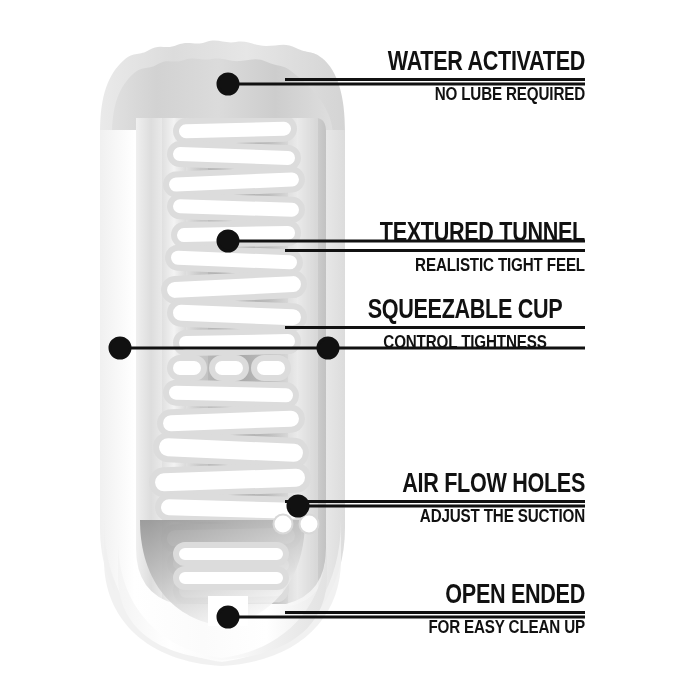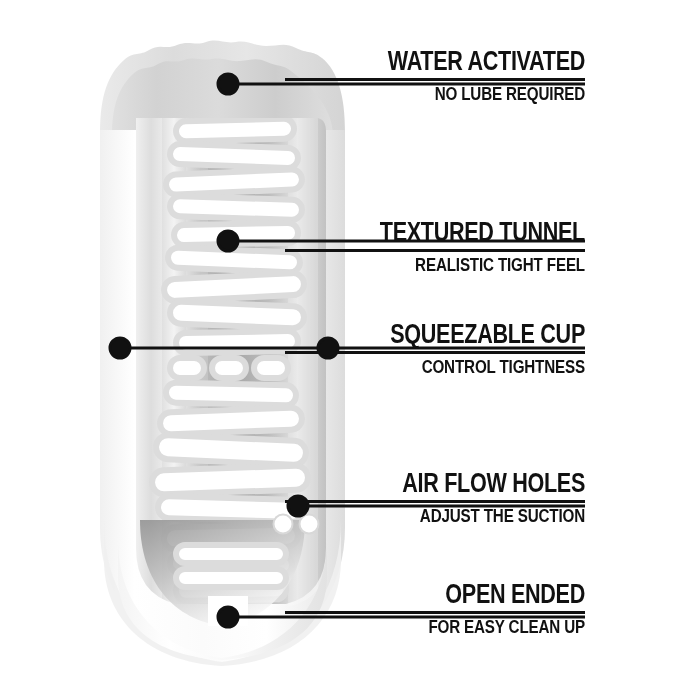--- a/index.html
+++ b/index.html
@@ -244,21 +244,21 @@
     <div class="rule"></div>
     <div class="sub">NO LUBE REQUIRED</div>
   </div>
 
   <div class="callout" style="top:219px;">
     <div class="headline">TEXTURED TUNNEL</div>
     <div class="rule"></div>
     <div class="sub">REALISTIC TIGHT FEEL</div>
   </div>
 
-  <div class="callout" style="top:321px;">
+  <div class="callout" style="top:296px;text-align:center;">
     <div class="headline">SQUEEZABLE CUP</div>
     <div class="rule"></div>
     <div class="sub">CONTROL TIGHTNESS</div>
   </div>
 
   <div class="callout" style="top:470px;">
     <div class="headline">AIR FLOW HOLES</div>
     <div class="rule"></div>
     <div class="sub">ADJUST THE SUCTION</div>
   </div>

